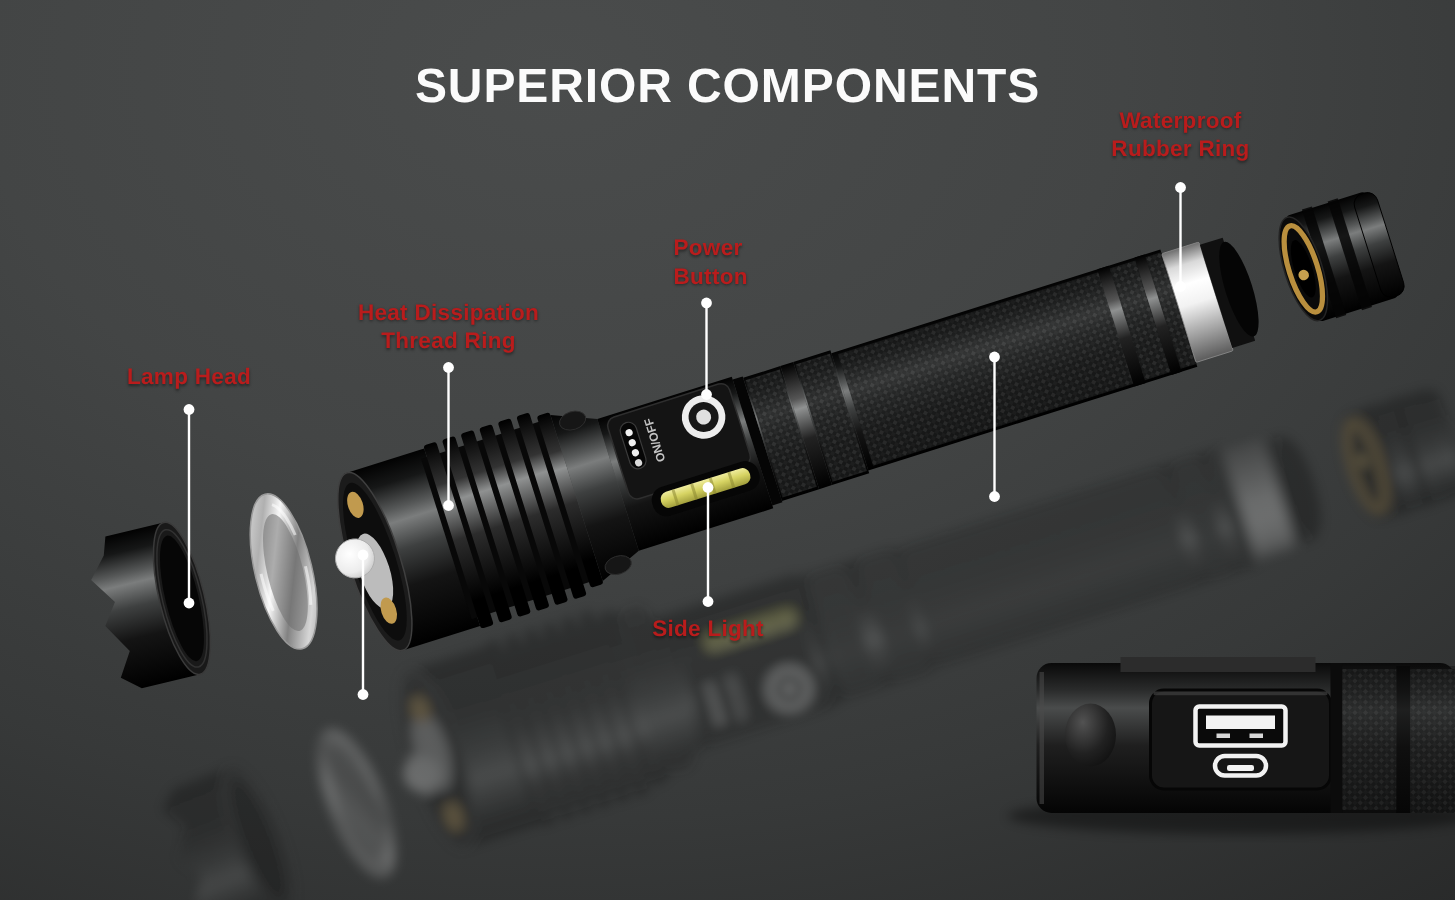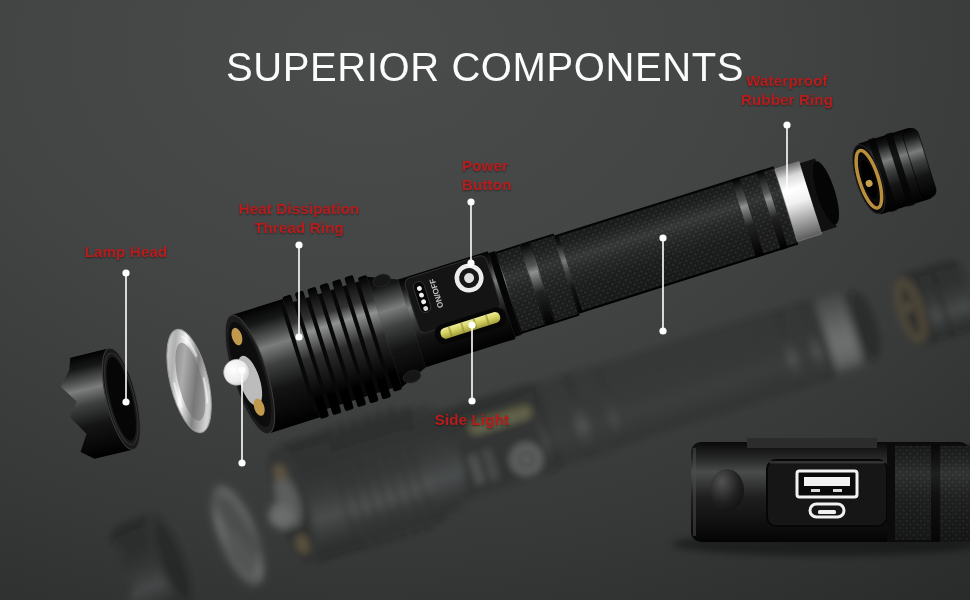--- a/index.html
+++ b/index.html
@@ -2,25 +2,25 @@
 <html><head>
 <meta charset="utf-8">
 <style>
   html,body{margin:0;padding:0;}
   body{width:970px;height:600px;overflow:hidden;position:relative;
        background:radial-gradient(140% 160% at 38% 8%, #4a4c4c 0%, #434545 28%, #373939 52%, #272828 76%, #191a1a 100%);
        font-family:"Liberation Sans", sans-serif;}
   .stage{position:absolute;inset:0;}
   svg.scene{position:absolute;left:0;top:0;z-index:1;}
   .title{position:absolute;top:18px;left:0;width:100%;text-align:center;z-index:3;
-         font-weight:400;font-size:40px;letter-spacing:.6px;color:#fbfbfb;}
+         font-weight:700;font-size:32px;letter-spacing:.6px;color:#fbfbfb;}
   .callout{position:absolute;z-index:3;color:#b91c1c;font-weight:700;font-size:15px;
            line-height:1.26;text-align:center;white-space:pre-line;letter-spacing:.2px;
            transform:translateX(-50%);text-shadow:0 1px 2px rgba(0,0,0,.45);}
-  .callout.left{transform:none;text-align:left;margin-left:13px;}
+  .callout.left{transform:none;text-align:left;}
 </style>
 </head>
 <body>
 
 <div class="stage">
 
 <svg class="scene" width="970" height="600" viewBox="0 0 970 600">
   <defs>
     <linearGradient id="bodyGrad" x1="0" y1="0" x2="0" y2="1">
       <stop offset="0" stop-color="#020202"></stop>

